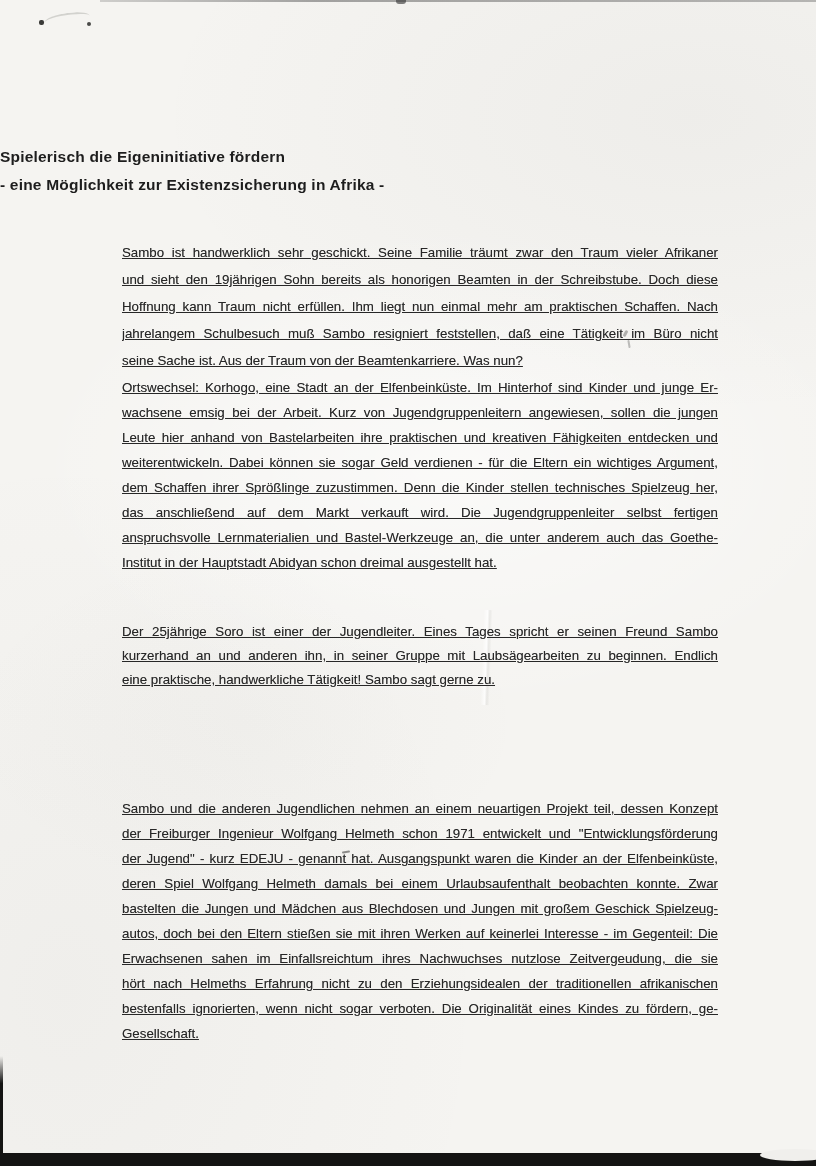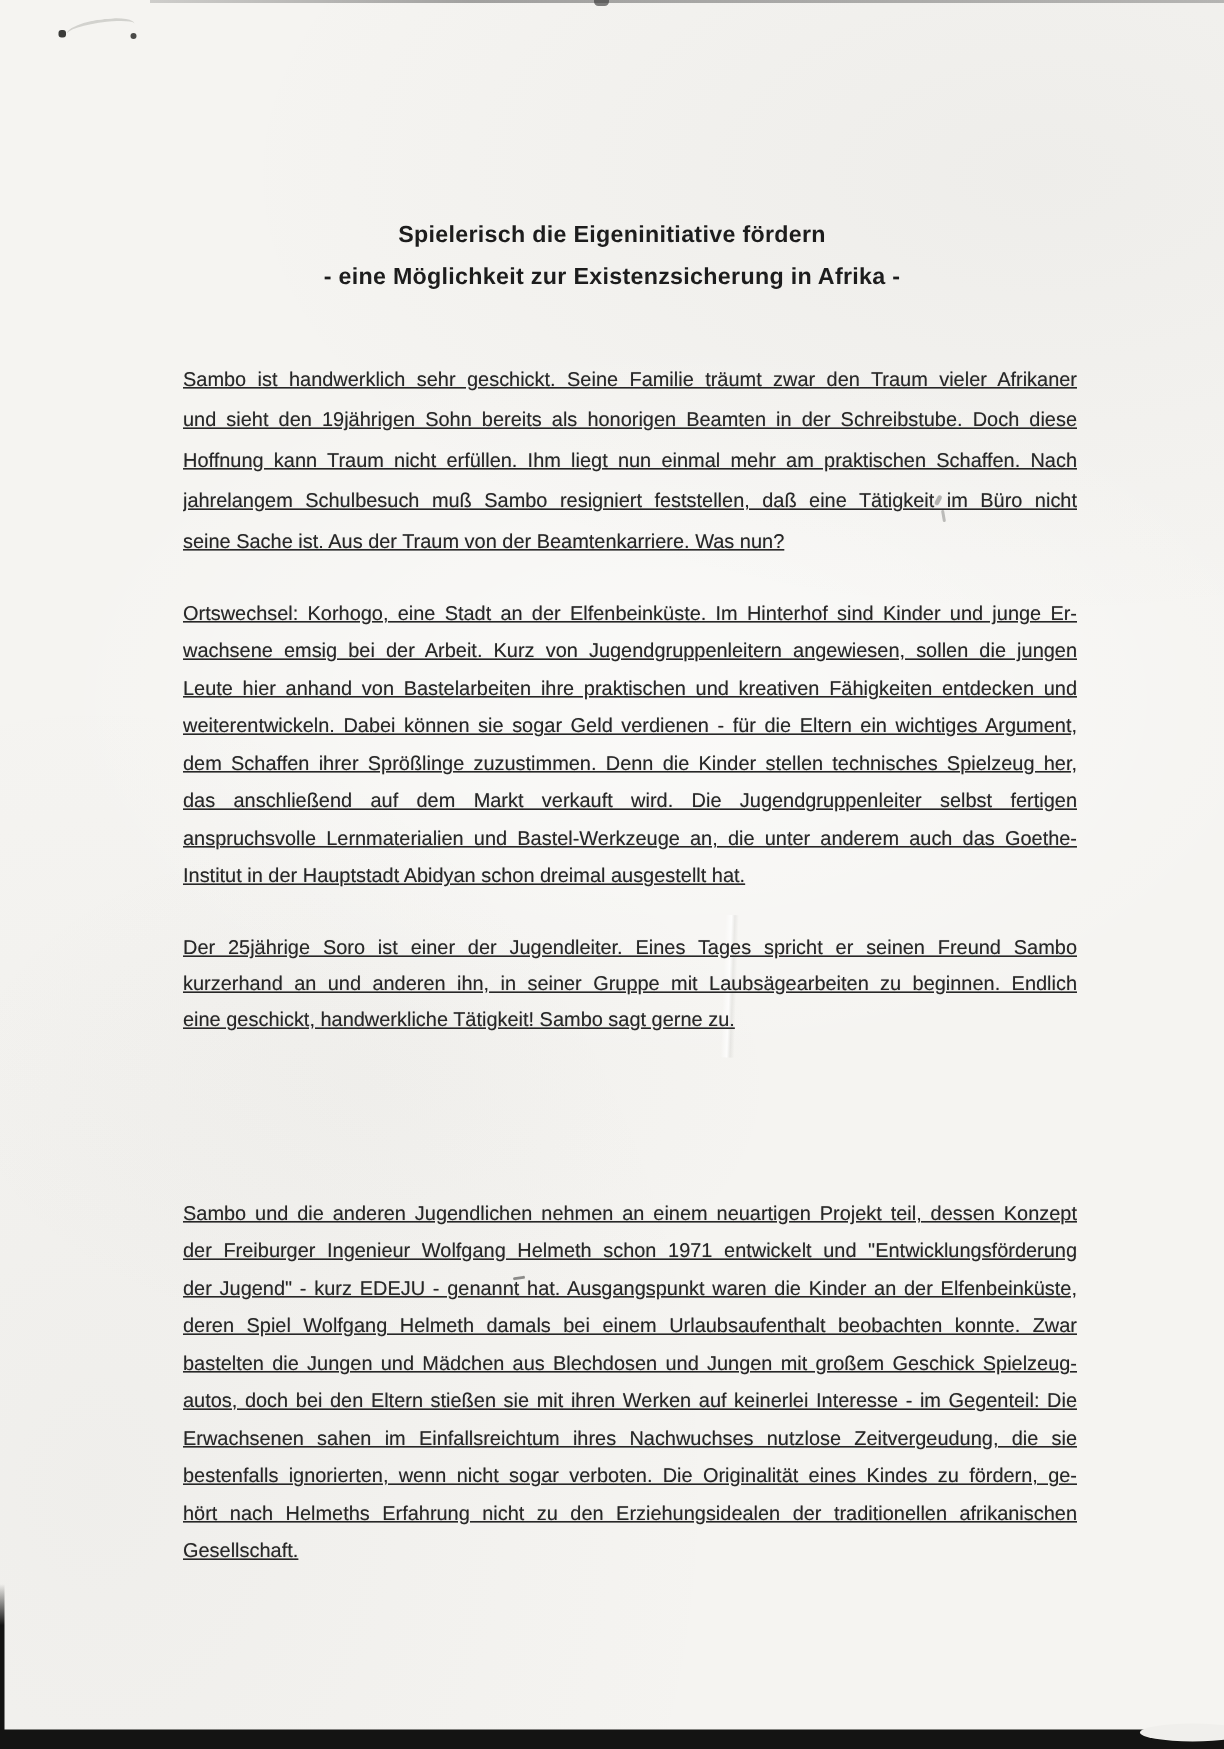--- a/index.html
+++ b/index.html
@@ -26,21 +26,21 @@
   .speck2{position:absolute;left:87px;top:22px;width:4px;height:4px;background:#4a4a48;border-radius:2px;}
   .pencil-squiggle{position:absolute;left:44px;top:13px;width:46px;height:11px;
     border-top:2px solid rgba(145,145,140,0.35);border-radius:60% 40% 0 0;transform:rotate(-6deg);}
   .mark-a{position:absolute;left:624px;top:330px;width:3px;height:7px;background:rgba(120,120,118,0.55);transform:rotate(28deg);border-radius:2px;}
   .mark-b{position:absolute;left:628px;top:340px;width:2px;height:8px;background:rgba(130,130,128,0.5);transform:rotate(-10deg);border-radius:2px;}
   .mark-c{position:absolute;left:342px;top:851px;width:8px;height:2px;background:rgba(70,70,68,0.6);border-radius:1px;transform:rotate(-8deg);}
   .crease{position:absolute;left:482px;top:610px;width:9px;height:95px;
     background:linear-gradient(to right, rgba(255,255,255,0), rgba(255,255,255,0.75) 45%, rgba(170,170,165,0.18) 70%, rgba(255,255,255,0));
     transform:rotate(2deg);}
   
-  .doc-title{position:absolute;top:143px;left:0;width:816px;text-align:center;
+  .doc-title{position:absolute;top:143px;left:0;width:816px;
     font-weight:bold;font-size:15.5px;line-height:28px;color:#1d1d1d;letter-spacing:0.2px;}
   .para{position:absolute;left:122px;width:596px;font-size:13.3px;color:#272727;
     text-shadow:0 0 0.5px rgba(45,45,45,0.45);}
   .line{height:var(--lh);line-height:var(--lh);overflow:hidden;
     text-align:justify;text-align-last:justify;text-decoration:underline;-moz-text-align-last:justify;}
   .line.last{text-align-last:left;-moz-text-align-last:left;}
   .subheading{position:absolute;left:122px;top:751px;margin:0;
     font-size:14px;font-weight:bold;color:#1e1e1e;line-height:22px;letter-spacing:0.1px;}
 </style>
 </head>
@@ -64,48 +64,48 @@
   </div>
 
   <div class="para" style="top:239px; --lh:27px">
       <div class="line">Sambo ist handwerklich sehr geschickt. Seine Familie träumt zwar den Traum vieler Afrikaner</div>
       <div class="line">und sieht den 19jährigen Sohn bereits als honorigen Beamten in der Schreibstube. Doch diese</div>
       <div class="line">Hoffnung kann Traum nicht erfüllen. Ihm liegt nun einmal mehr am praktischen Schaffen. Nach</div>
       <div class="line">jahrelangem Schulbesuch muß Sambo resigniert feststellen, daß eine Tätigkeit im Büro nicht</div>
       <div class="line last">seine Sache ist. Aus der Traum von der Beamtenkarriere. Was nun?</div>
     </div>
 
-  <div class="para" style="top:396px; --lh:25px">
+  <div class="para" style="top:375px; --lh:25px">
       <div class="line">Ortswechsel: Korhogo, eine Stadt an der Elfenbeinküste. Im Hinterhof sind Kinder und junge Er-</div>
       <div class="line">wachsene emsig bei der Arbeit. Kurz von Jugendgruppenleitern angewiesen, sollen die jungen</div>
       <div class="line">Leute hier anhand von Bastelarbeiten ihre praktischen und kreativen Fähigkeiten entdecken und</div>
       <div class="line">weiterentwickeln. Dabei können sie sogar Geld verdienen - für die Eltern ein wichtiges Argument,</div>
       <div class="line">dem Schaffen ihrer Sprößlinge zuzustimmen. Denn die Kinder stellen technisches Spielzeug her,</div>
       <div class="line">das anschließend auf dem Markt verkauft wird. Die Jugendgruppenleiter selbst fertigen</div>
       <div class="line">anspruchsvolle Lernmaterialien und Bastel-Werkzeuge an, die unter anderem auch das Goethe-</div>
       <div class="line last">Institut in der Hauptstadt Abidyan schon dreimal ausgestellt hat.</div>
     </div>
 
   <div class="para" style="top:620px; --lh:24px">
       <div class="line">Der 25jährige Soro ist einer der Jugendleiter. Eines Tages spricht er seinen Freund Sambo</div>
       <div class="line">kurzerhand an und anderen ihn, in seiner Gruppe mit Laubsägearbeiten zu beginnen. Endlich</div>
-      <div class="line last">eine geschickt, handwerkliche Tätigkeit! Sambo sagt gerne zu.</div>
+      <div class="line last">eine praktische, handwerkliche Tätigkeit! Sambo sagt gerne zu.</div>
     </div>
 
 
   <div class="para" style="top:796px; --lh:25px">
       <div class="line">Sambo und die anderen Jugendlichen nehmen an einem neuartigen Projekt teil, dessen Konzept</div>
       <div class="line">der Freiburger Ingenieur Wolfgang Helmeth schon 1971 entwickelt und "Entwicklungsförderung</div>
       <div class="line">der Jugend" - kurz EDEJU - genannt hat. Ausgangspunkt waren die Kinder an der Elfenbeinküste,</div>
       <div class="line">deren Spiel Wolfgang Helmeth damals bei einem Urlaubsaufenthalt beobachten konnte. Zwar</div>
       <div class="line">bastelten die Jungen und Mädchen aus Blechdosen und Jungen mit großem Geschick Spielzeug-</div>
       <div class="line">autos, doch bei den Eltern stießen sie mit ihren Werken auf keinerlei Interesse - im Gegenteil: Die</div>
       <div class="line">Erwachsenen sahen im Einfallsreichtum ihres Nachwuchses nutzlose Zeitvergeudung, die sie</div>
+      <div class="line">hört nach Helmeths Erfahrung nicht zu den Erziehungsidealen der traditionellen afrikanischen</div>
       <div class="line">bestenfalls ignorierten, wenn nicht sogar verboten. Die Originalität eines Kindes zu fördern, ge-</div>
-      <div class="line">hört nach Helmeths Erfahrung nicht zu den Erziehungsidealen der traditionellen afrikanischen</div>
       <div class="line last">Gesellschaft.</div>
     </div>
 
   <div class="edge-left"></div>
   <div class="edge-bottom"></div>
   <div class="edge-bottom-corner"></div>
 
 </div>
 
 </body></html>

